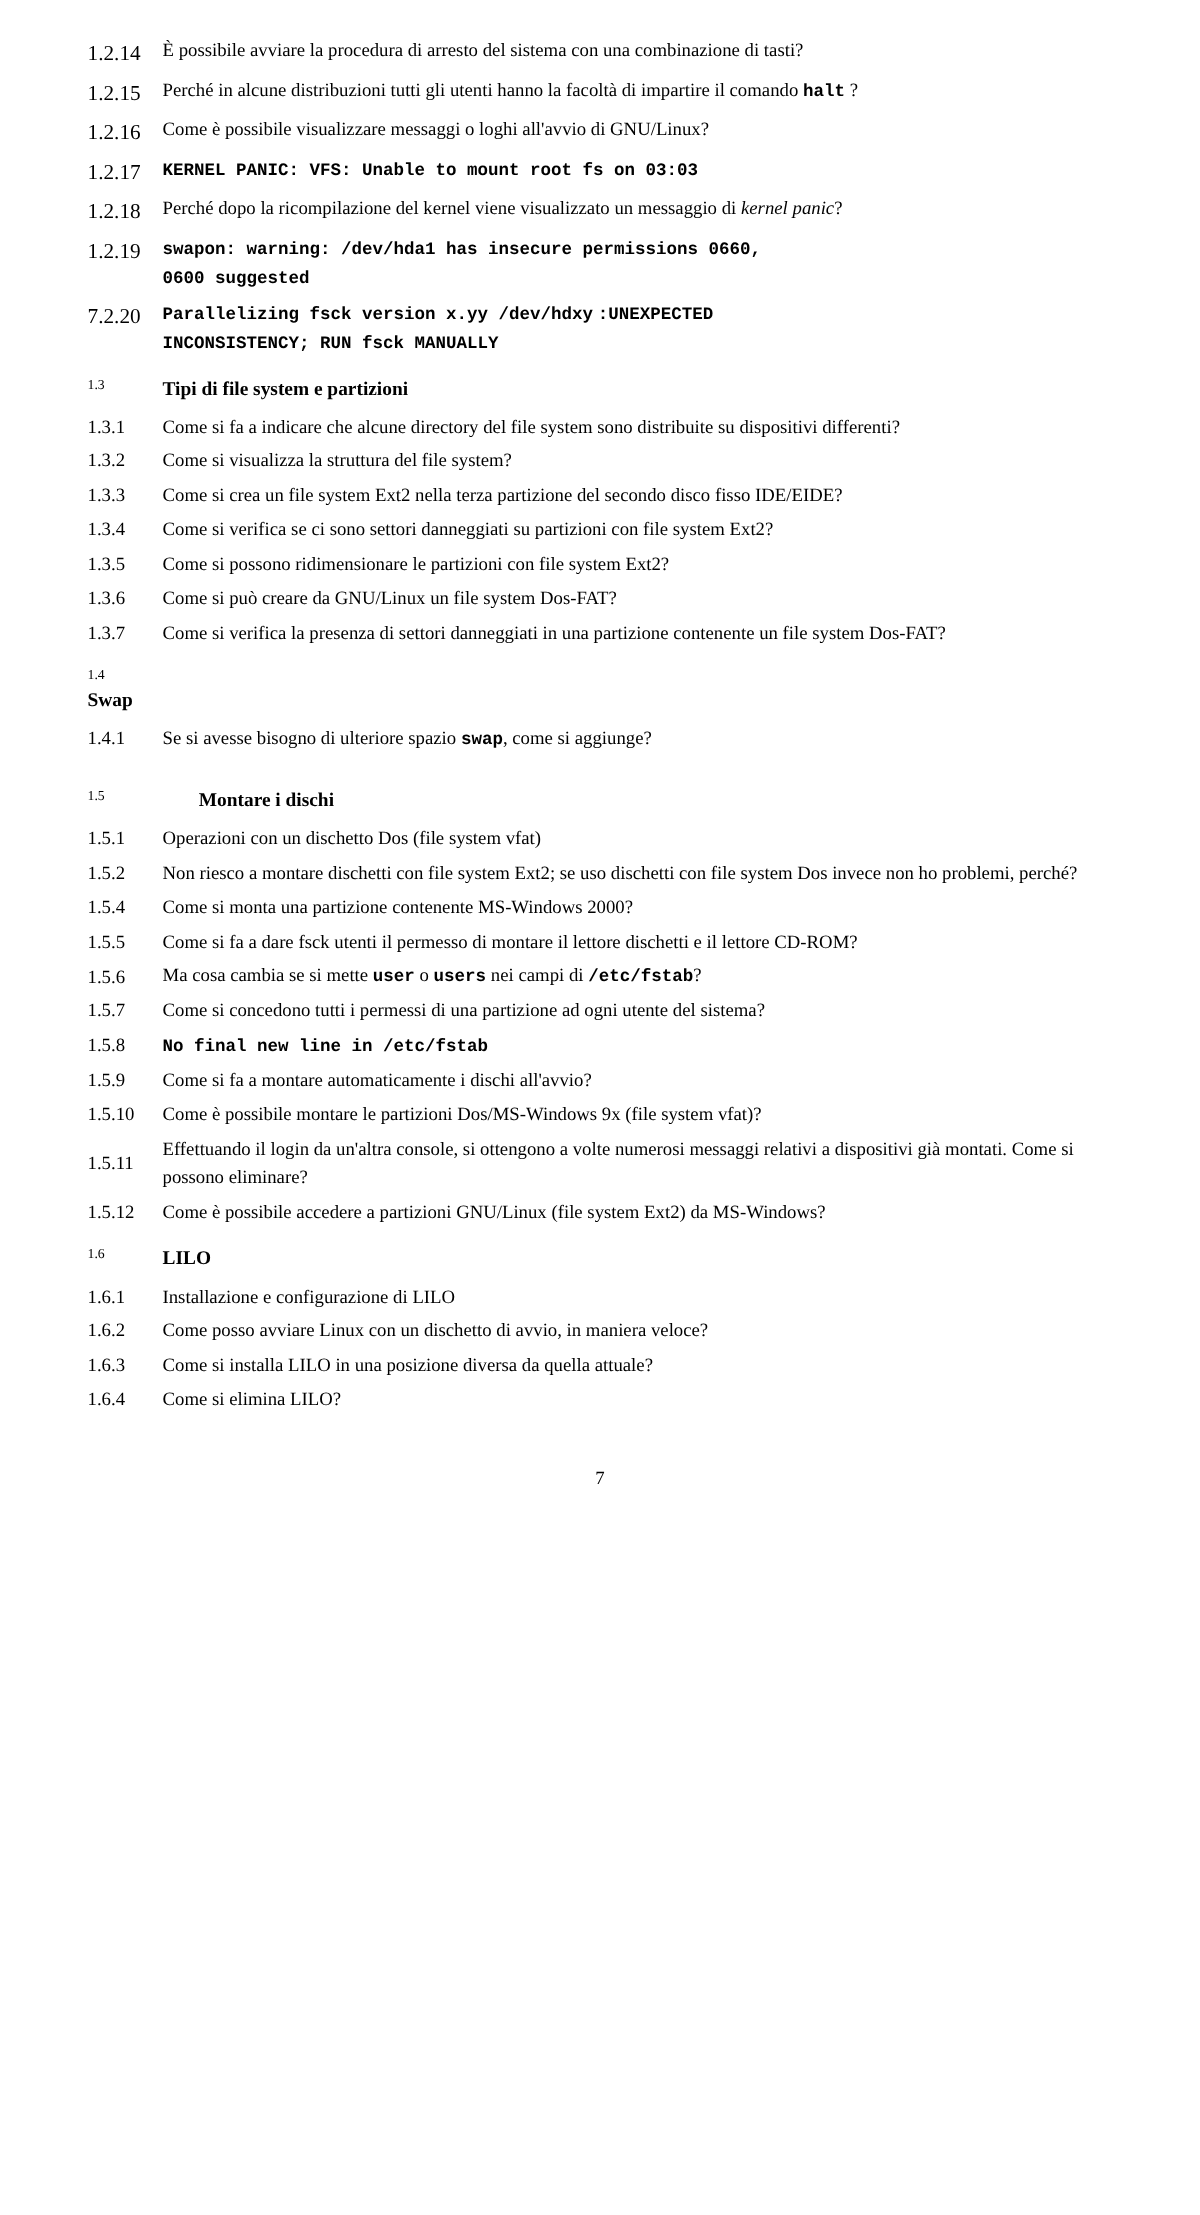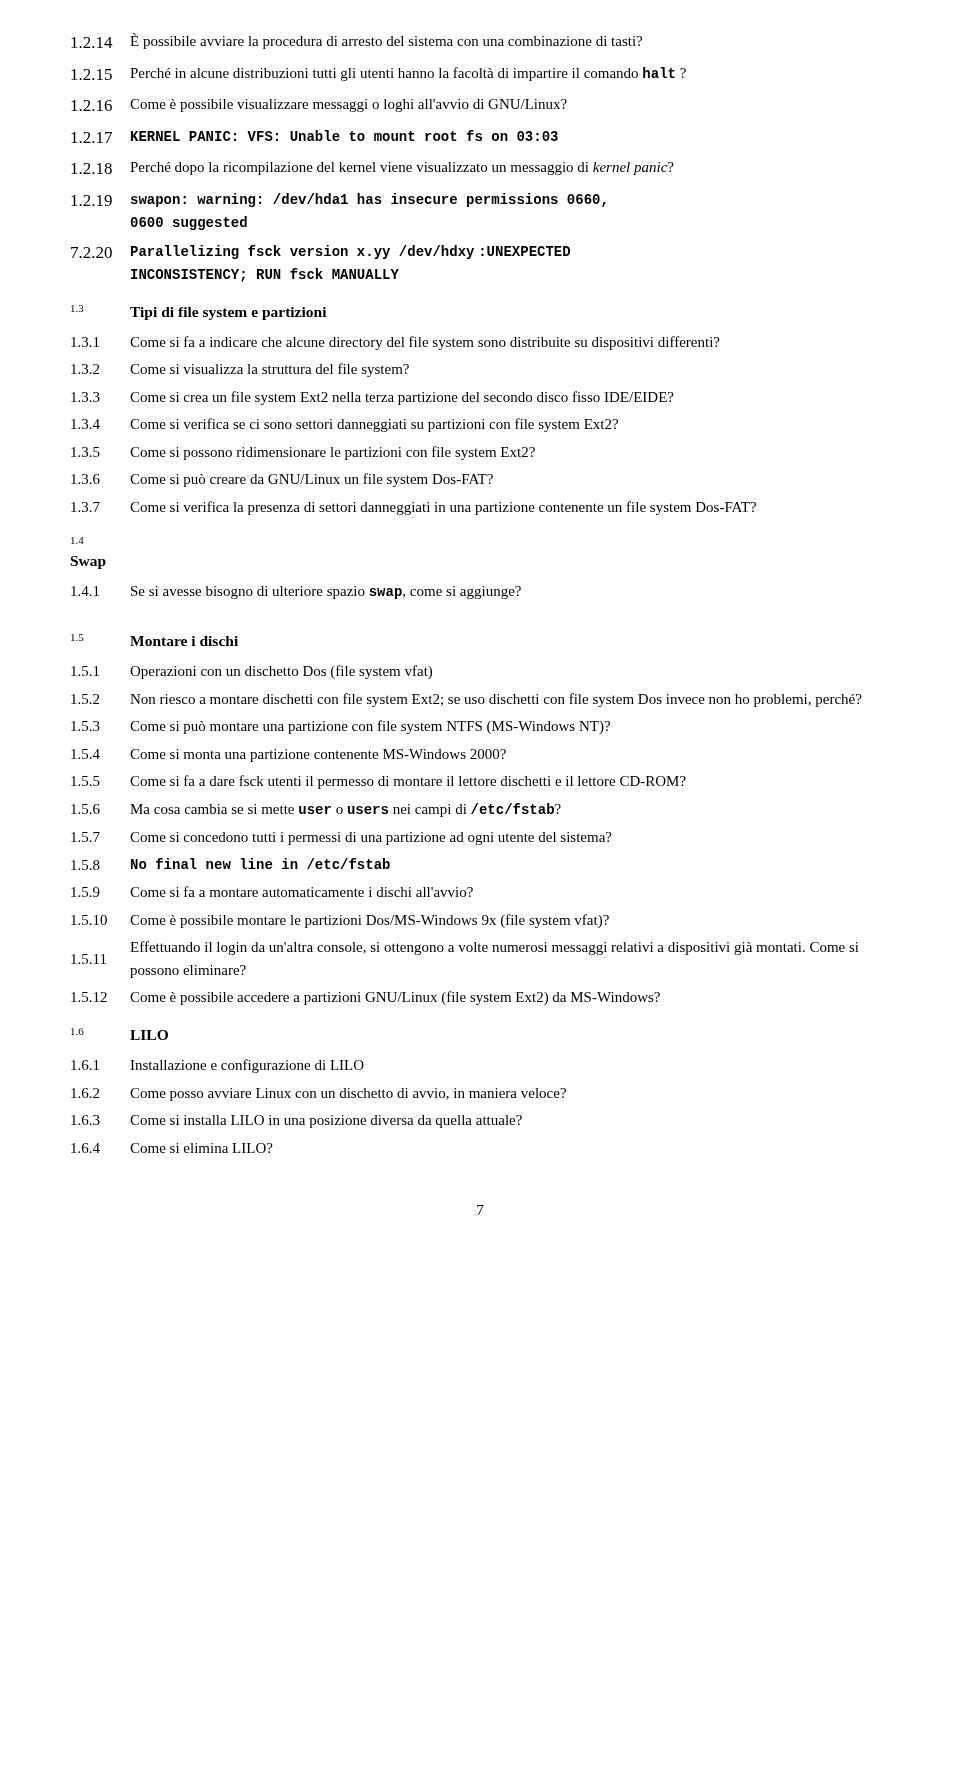--- a/index.html
+++ b/index.html
@@ -159,39 +159,35 @@
   <div class="section-heading" style="margin-top:14px;flex-direction:column;">
     <span class="entry-num">1.4</span>
     <span class="entry-text">Swap</span>
   </div>
 
   <div class="sub-entry">
     <span class="sub-num">1.4.1</span>
     <span class="sub-text">Se si avesse bisogno di ulteriore spazio <span class="bold-mono">swap</span>, come si aggiunge?</span>
   </div>
 
-  <div class="section-heading" style="margin-top:26px;">
+  <div class="section-heading" style="margin-top:26px;gap:29px;">
     <span class="entry-num">1.5</span>
     <span class="entry-text">Montare i dischi</span>
   </div>
 
   <div class="sub-entry">
     <span class="sub-num">1.5.1</span>
     <span class="sub-text">Operazioni con un dischetto Dos (file system vfat)</span>
   </div>
 
   <div class="sub-entry">
     <span class="sub-num">1.5.2</span>
     <span class="sub-text">Non riesco a montare dischetti con file system Ext2; se uso dischetti con file system Dos invece non ho problemi, perché?</span>
   </div>
 
-  <div class="sub-entry">
-    <span class="sub-num">1.5.3</span>
-    <span class="sub-text">Come si può montare una partizione con file system NTFS (MS-Windows NT)?</span>
-  </div>
 
   <div class="sub-entry">
     <span class="sub-num">1.5.4</span>
     <span class="sub-text">Come si monta una partizione contenente MS-Windows 2000?</span>
   </div>
 
   <div class="sub-entry">
     <span class="sub-num">1.5.5</span>
     <span class="sub-text">Come si fa a dare fsck utenti il permesso di montare il lettore dischetti e il lettore CD-ROM?</span>
   </div>

